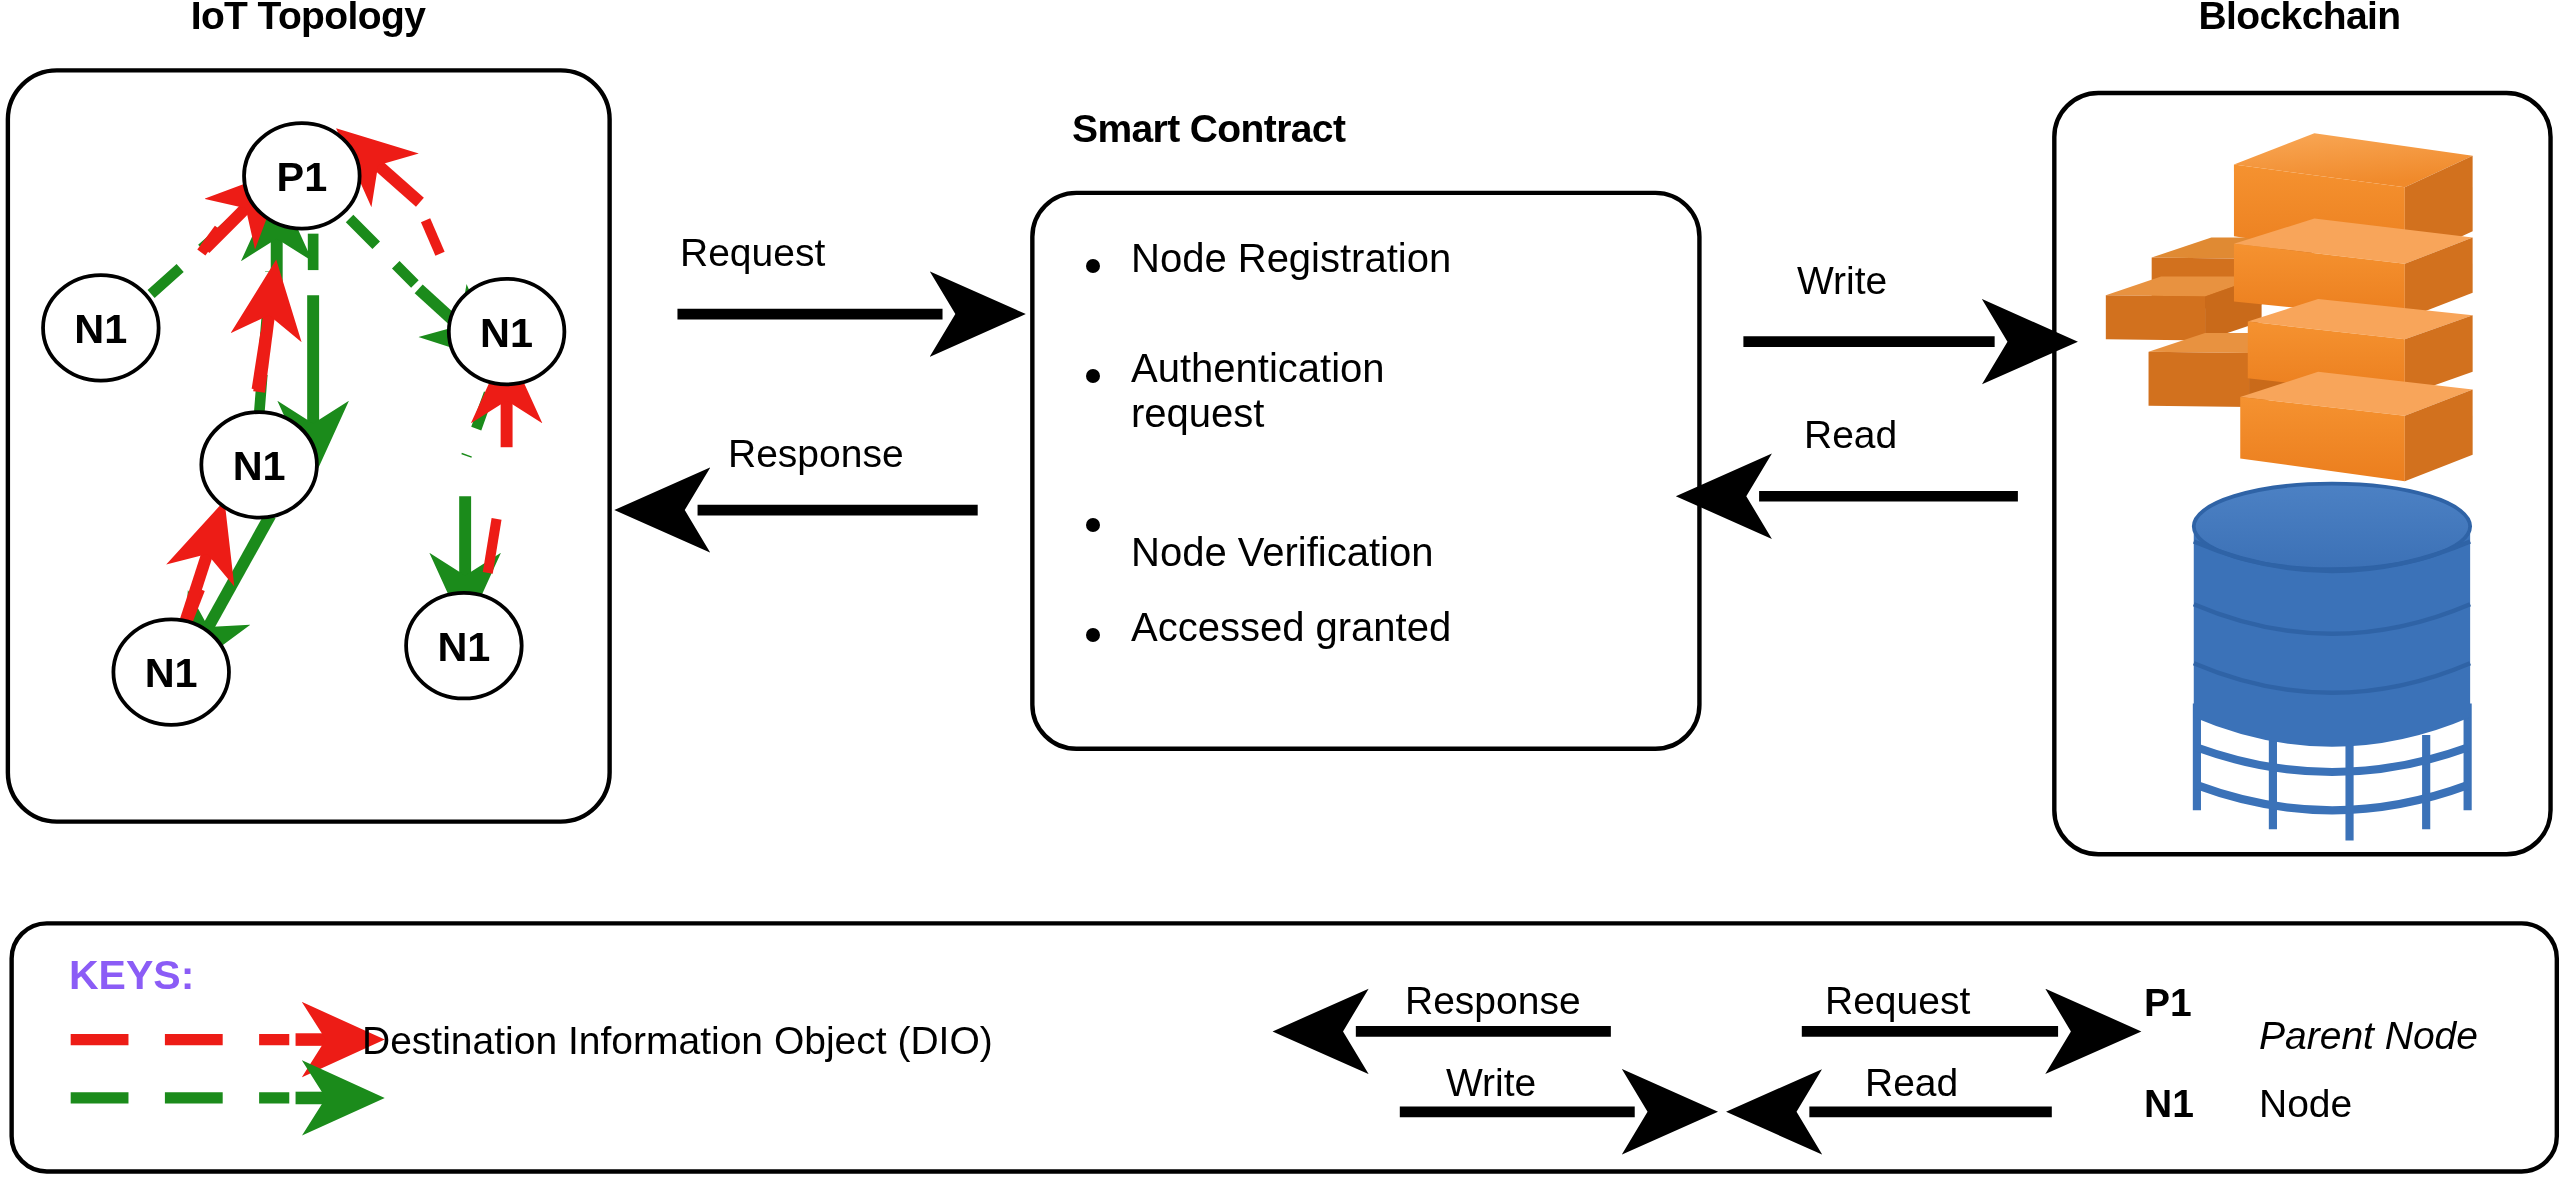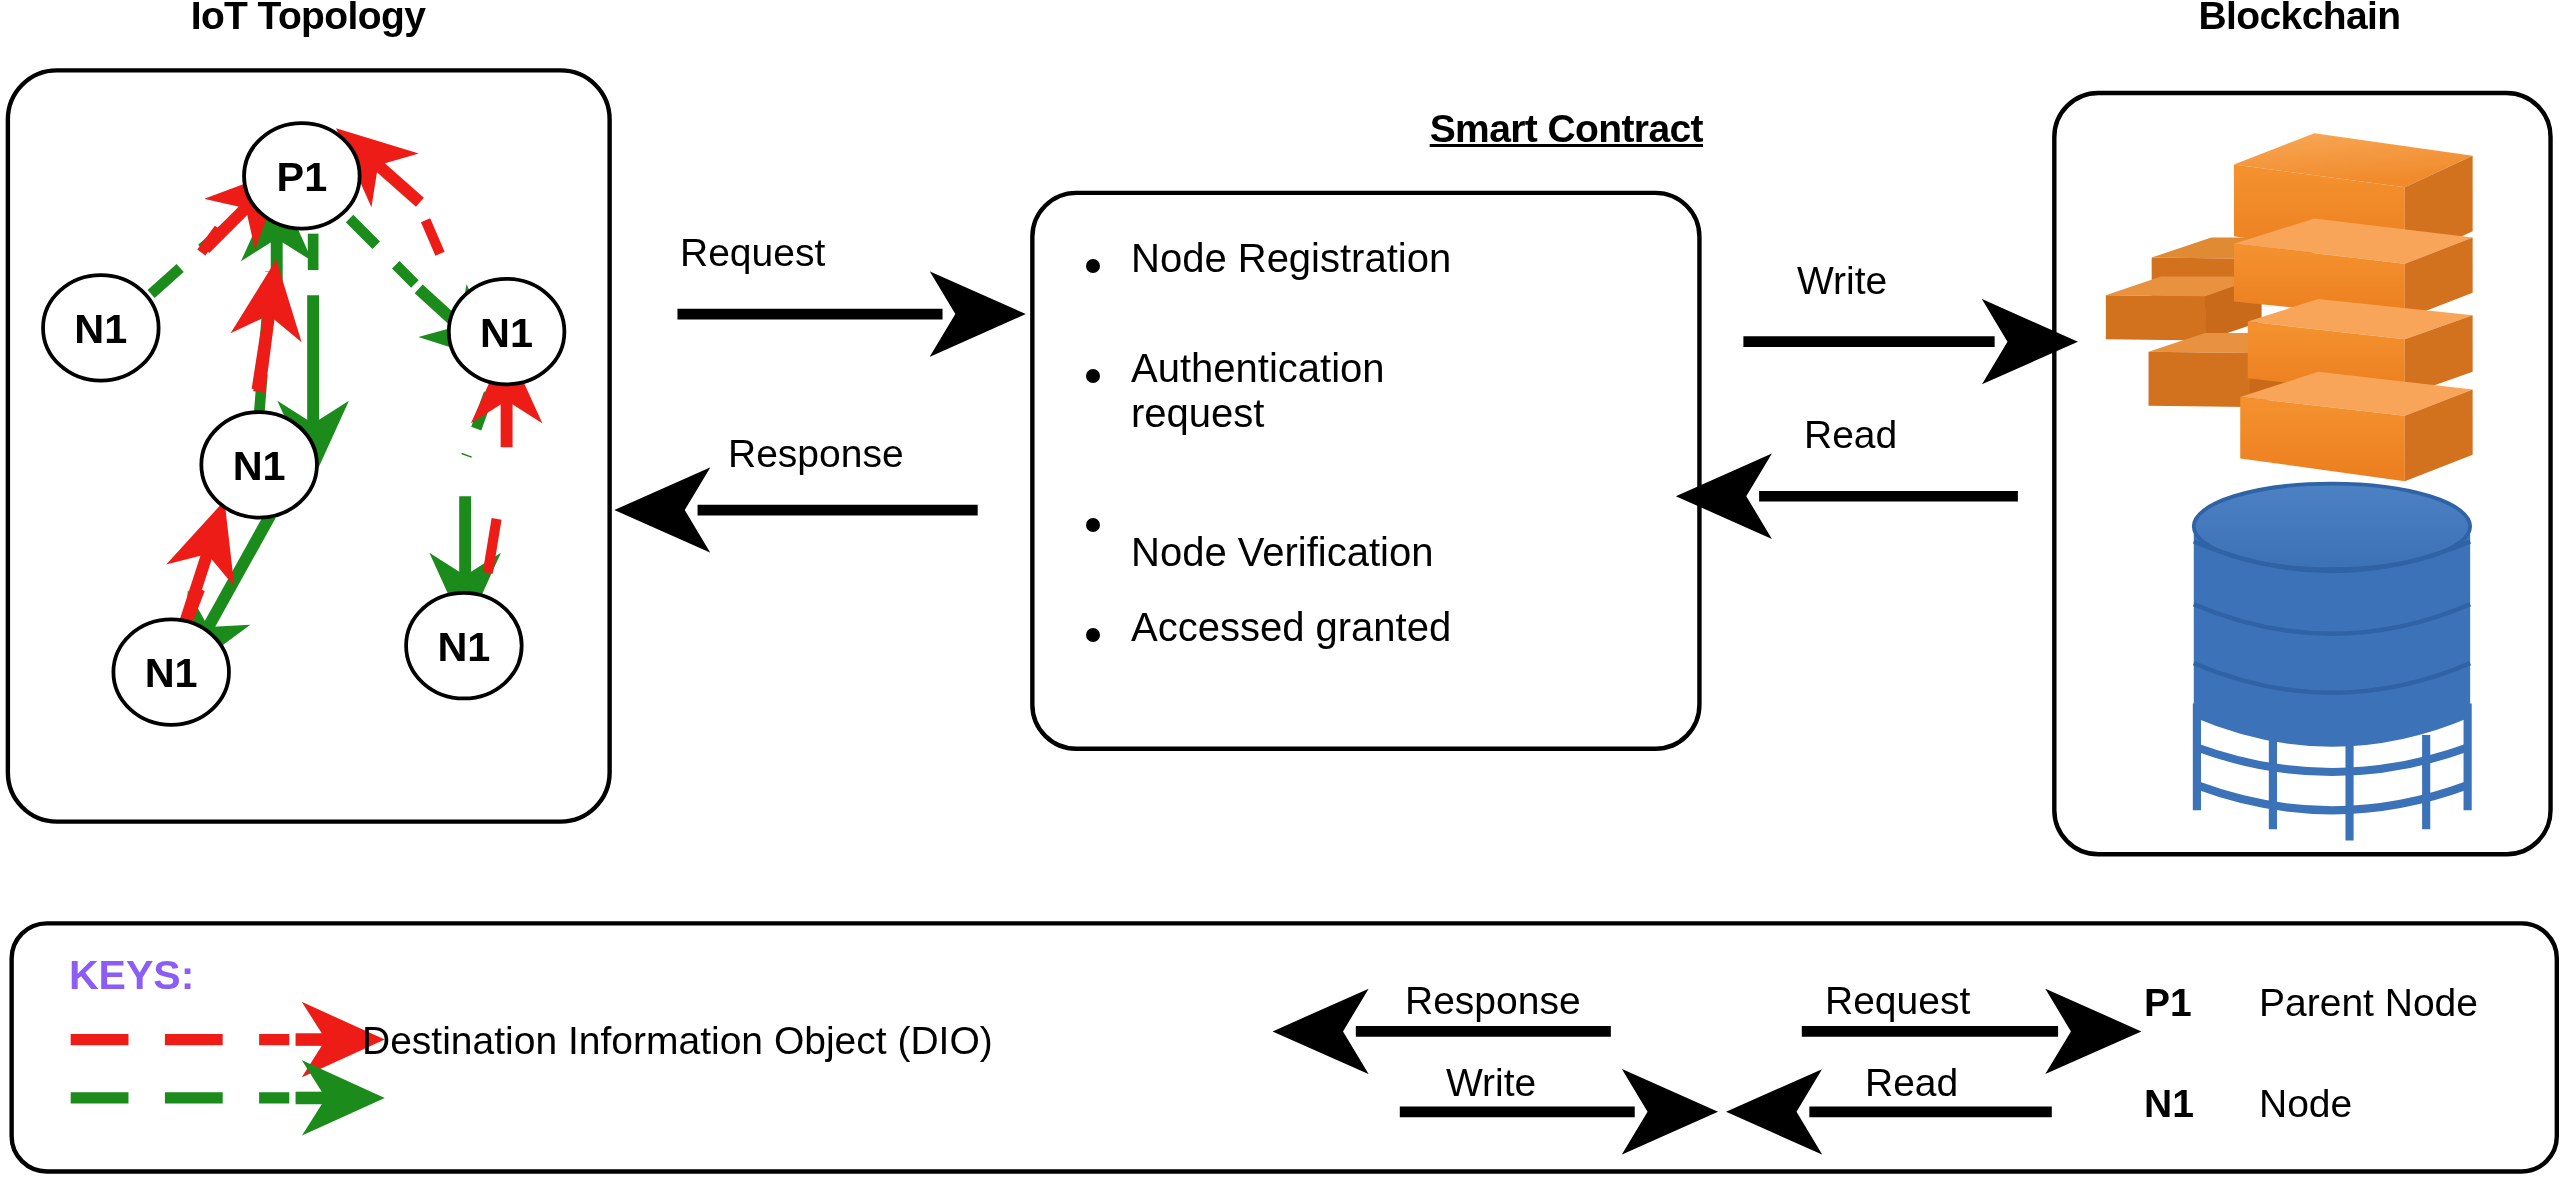--- a/index.html
+++ b/index.html
@@ -17,21 +17,21 @@
   .keys-title{position:absolute;font-size:41px;font-weight:bold;color:#8b5cf6;}
   .keys-text{position:absolute;font-size:39px;color:#000;white-space:nowrap;}
   .keys-code{position:absolute;font-size:39px;font-weight:bold;color:#000;white-space:nowrap;}
 </style>
 </head>
 <body>
 
 <div id="stage">
 
   <div class="panel-title" style="left:69px;top:-6.3px;width:478px;text-align:center;">IoT Topology</div>
-  <div class="panel-title" style="left:1036px;top:107px;width:667px;text-align:right;text-decoration:underline;">Smart Contract</div>
+  <div class="panel-title" style="left:1072px;top:107px;width:667px;text-align:left;">Smart Contract</div>
   <div class="panel-title" style="left:2067px;top:-6.3px;width:465px;text-align:center;">Blockchain</div>
 
   <svg class="layer" viewBox="0 0 4100 1877" xmlns="http://www.w3.org/2000/svg">
     <defs>
       <marker id="blkArrowR" markerWidth="10" markerHeight="10" refX="1.2" refY="4" orient="auto" markerUnits="strokeWidth">
         <path d="M0,0 L9,4 L0,8 L2.4,4 Z" fill="#000"></path>
       </marker>
       <marker id="redHead" markerWidth="7" markerHeight="7" refX="2.0" refY="3" orient="auto" markerUnits="strokeWidth">
         <path d="M0,0 L6.6,3 L0,6 L1.9,3 Z" fill="#ED1C16"></path>
       </marker>
@@ -239,19 +239,19 @@
   <div class="keys-title" style="left:69px;top:952px;">KEYS:</div>
 
   <div class="keys-text" style="left:362px;top:1019px;">Destination Information Object (DIO)</div>
 
   <div class="keys-text" style="left:1405px;top:979px;">Response</div>
   <div class="keys-text" style="left:1825px;top:979px;">Request</div>
   <div class="keys-text" style="left:1446px;top:1061px;">Write</div>
   <div class="keys-text" style="left:1865px;top:1061px;">Read</div>
 
   <div class="keys-code" style="left:2144px;top:981px;">P1</div>
-  <div class="keys-text" style="left:2259px;top:981px;">Parent Node</div>
+  <div class="keys-text" style="left:2259px;top:1014px;font-style:italic;">Parent Node</div>
 
   <div class="keys-code" style="left:2144px;top:1082px;">N1</div>
   <div class="keys-text" style="left:2259px;top:1082px;">Node</div>
 
 </div>
 
 
 </body></html>

